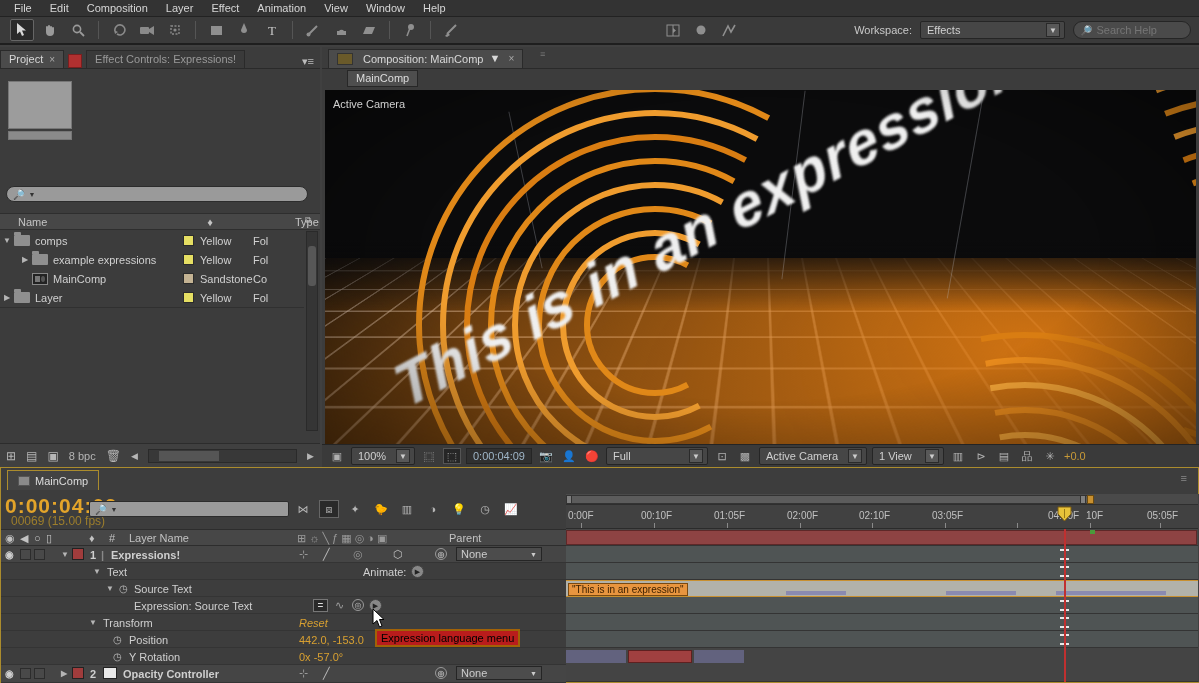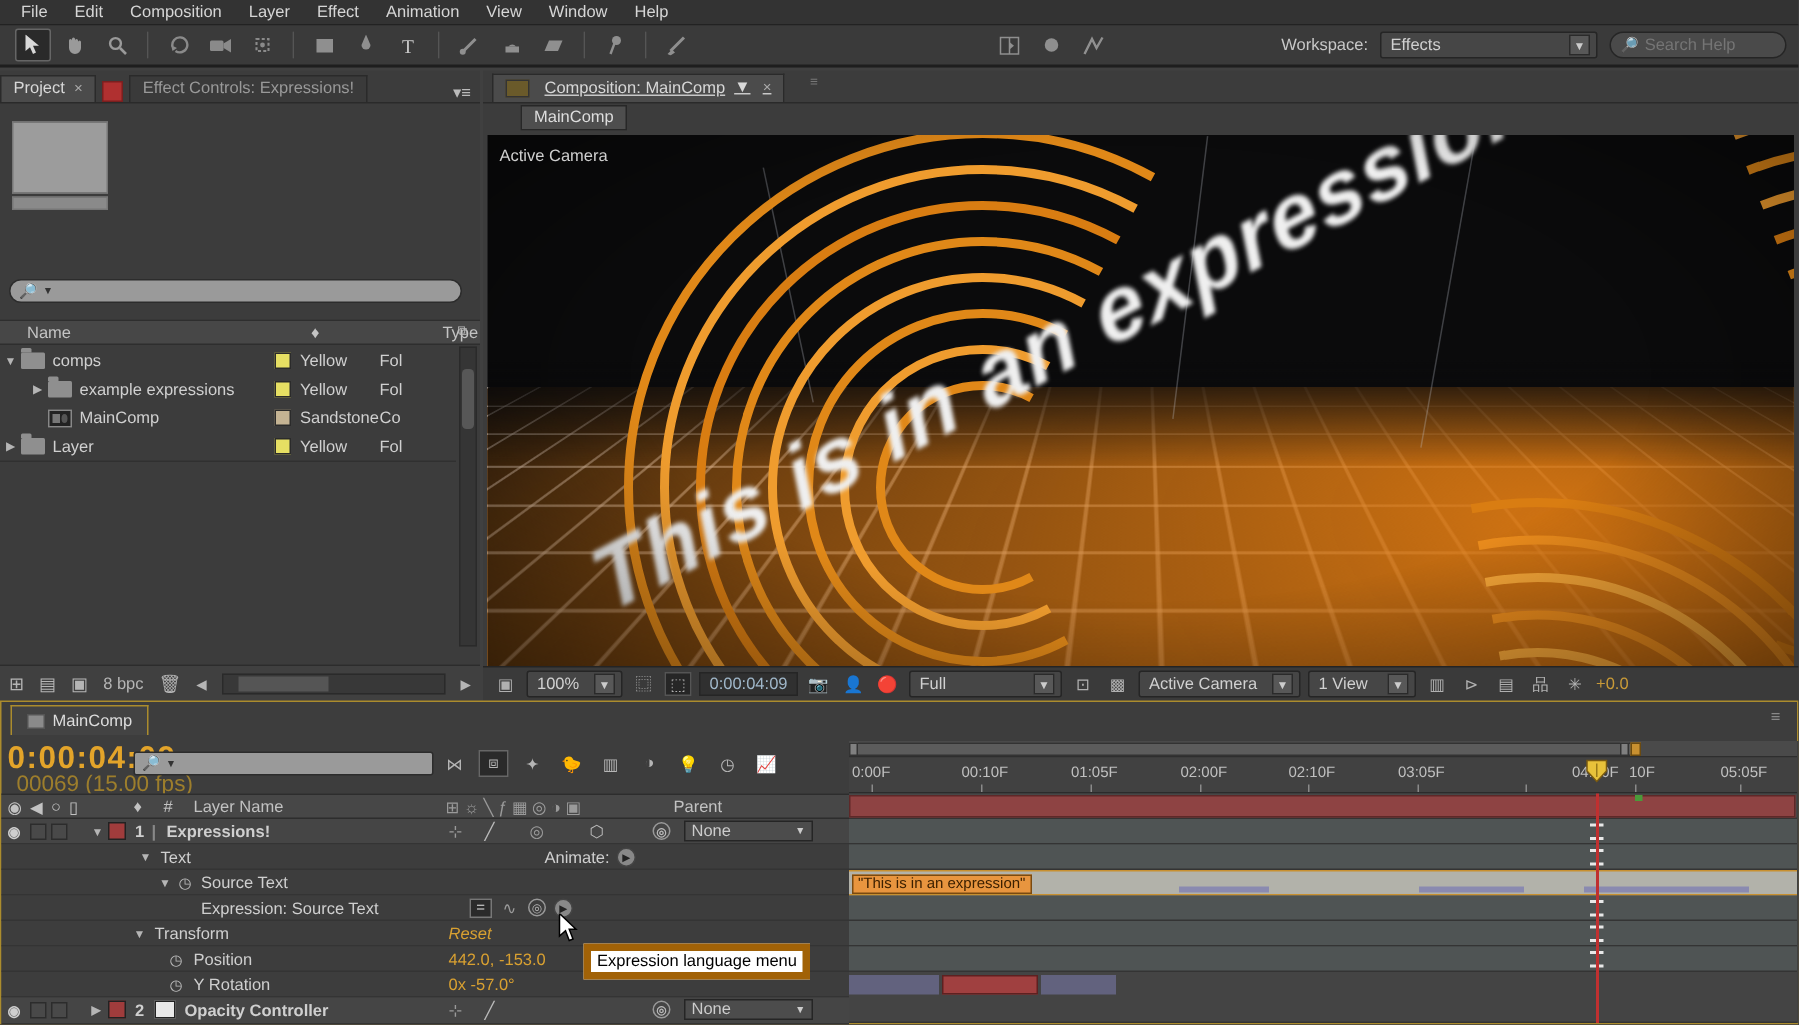--- a/index.html
+++ b/index.html
@@ -68,21 +68,21 @@
   #project-scroll .thumbv { position:absolute; left:1px; top:14px; width:8px; height:40px; background:#575757; border-radius:3px; }
   #network-icon { position:absolute; right:2px; top:146px; width:13px; height:13px; color:#bbb; font-size:9px; }
   #project-bottom { position:absolute; left:0; bottom:0; width:320px; height:24px; background:#404040;
                     border-top:1px solid #2c2c2c; display:flex; align-items:center; gap:10px; padding:0 6px; color:#b5b5b5; }
   #project-bottom .pb-icon { font-size:12px; }
   #pb-scroll { flex:1; height:14px; background:#383838; border:1px solid #2a2a2a; display:flex; align-items:center; }
   #pb-scroll .thumbh { width:60px; height:10px; background:#555; margin-left:10px; }
 
   
   #comp-panel { position:absolute; left:322px; top:47px; width:877px; height:420px; background:#3c3c3c; }
-  #comp-tabs { position:absolute; left:0; top:0; width:877px;text-decoration:underline; }
+  #comp-tabs { position:absolute; left:0; top:0; width:877px; }
   #comp-tab-icon { width:16px; height:12px; margin-right:4px; position:relative; background:#6a5a2a; border:1px solid #333; }
   #comp-grip { position:absolute; left:218px; top:2px; color:#777; font-size:9px; letter-spacing:1px; }
   #comp-button { position:absolute; left:25px; top:23px; height:17px; background:#4e4e4e; border:1px solid #272727;
                  padding:1px 8px; color:#ddd; }
   #viewer { position:absolute; left:3px; top:43px; width:871px; height:354px; background:#0b0b0c; overflow:hidden; }
   #active-camera-label { position:absolute; left:8px; top:8px; color:#cfcfcf; z-index:30; }
   #floor-wrap { position:absolute; inset:0; perspective:430px; overflow:hidden; }
   #floor { position:absolute; left:-340px; top:168px; width:1560px; height:980px;
            transform:rotateX(62deg); transform-origin:50% 0;
            background:
@@ -109,21 +109,21 @@
   #exposure-value { color:#c89a38; }
 
   
   #timeline { position:absolute; left:0; top:467px; width:1199px; height:216px; background:#3d3d3d;
               border:1px solid #ab8c2d; }
   #tl-tab { position:absolute; left:6px; top:2px; height:20px; background:#434343;
             border:1px solid #ab8c2d; border-bottom:none; display:flex; align-items:center; gap:5px; padding:0 10px; color:#ddd; }
   #tl-tab-icon { width:12px; height:10px; background:#8a8a8a; border:1px solid #555; }
   #tl-grip { position:absolute; right:10px; top:4px; color:#888; letter-spacing:1px; }
   #tl-timecode { position:absolute; left:4px; top:26px; color:#e3a42a; font-size:21px; font-weight:bold; letter-spacing:1px; }
-  #tl-frameinfo { position:absolute; left:10px; top:46px; color:#9d7e2c; font-size:15px; }
+  #tl-frameinfo { position:absolute; left:10px; top:46px; color:#9d7e2c; font-size:12px; }
   #tl-search { position:absolute; left:88px; top:33px; width:200px; height:16px; background:#9a9a9a;
                border:1px solid #2c2c2c; border-radius:2px; display:flex; align-items:center; padding:0 5px; gap:3px; color:#333; }
   #tl-buttons { position:absolute; left:292px; top:32px; display:flex; gap:6px; align-items:center; color:#b5b5b5; }
   .tlb { width:20px; height:18px; display:flex; align-items:center; justify-content:center; font-size:11px; }
   .tlb.pressed { background:#2a2a2a; border:1px solid #666; }
 
   #tl-header { position:absolute; left:0; top:61px; width:565px; height:17px; background:#474747;
                border-top:1px solid #2d2d2d; border-bottom:1px solid #2d2d2d; color:#c2c2c2; }
   #tl-header span { position:absolute; top:2px; }
   .tl-row { position:absolute; left:0; width:565px; height:17px; border-bottom:1px solid #343434;
@@ -167,21 +167,21 @@
   .ibeam:before { top:0; } .ibeam:after { bottom:0; }
   .ibeam i { position:absolute; left:4px; top:0; width:1.5px; height:11px; background:#e8e8e8; }
   #playhead-line { position:absolute; left:498px; top:35px; width:1.5px; height:153px; background:#c03030; z-index:40; }
   #playhead-marker { position:absolute; left:491px; top:12px; width:15px; height:16px; z-index:41; }
   #comp-marker { position:absolute; left:524px; top:36px; width:5px; height:4px; background:#4a9a3a; z-index:39; }
   .seg { position:absolute; height:4px; background:#8a8ab0; }
   #opc-red { position:absolute; left:62px; top:2px; width:64px; height:13px; background:#a04040; border:1px solid #5e2020; }
   .seg-blue { position:absolute; height:13px; top:2px; background:#62627e; }
 
   
-  #tooltip { position:absolute; left:388px; top:161px; background:#ffffff; border:5px solid #a16207;
+  #tooltip { position:absolute; left:374px; top:161px; background:#b91c1c; border:2px solid #a16207;
              color:#000; padding:1px 4px; font-size:11px; white-space:nowrap; z-index:60; }
   #cursor { position:absolute; left:371px; top:141px; z-index:61; }
 
   .dim { color:#9a9a9a; }
   .mag { font-size:10px; }
 </style>
 </head>
 <body>
 
 <div id="menubar">

